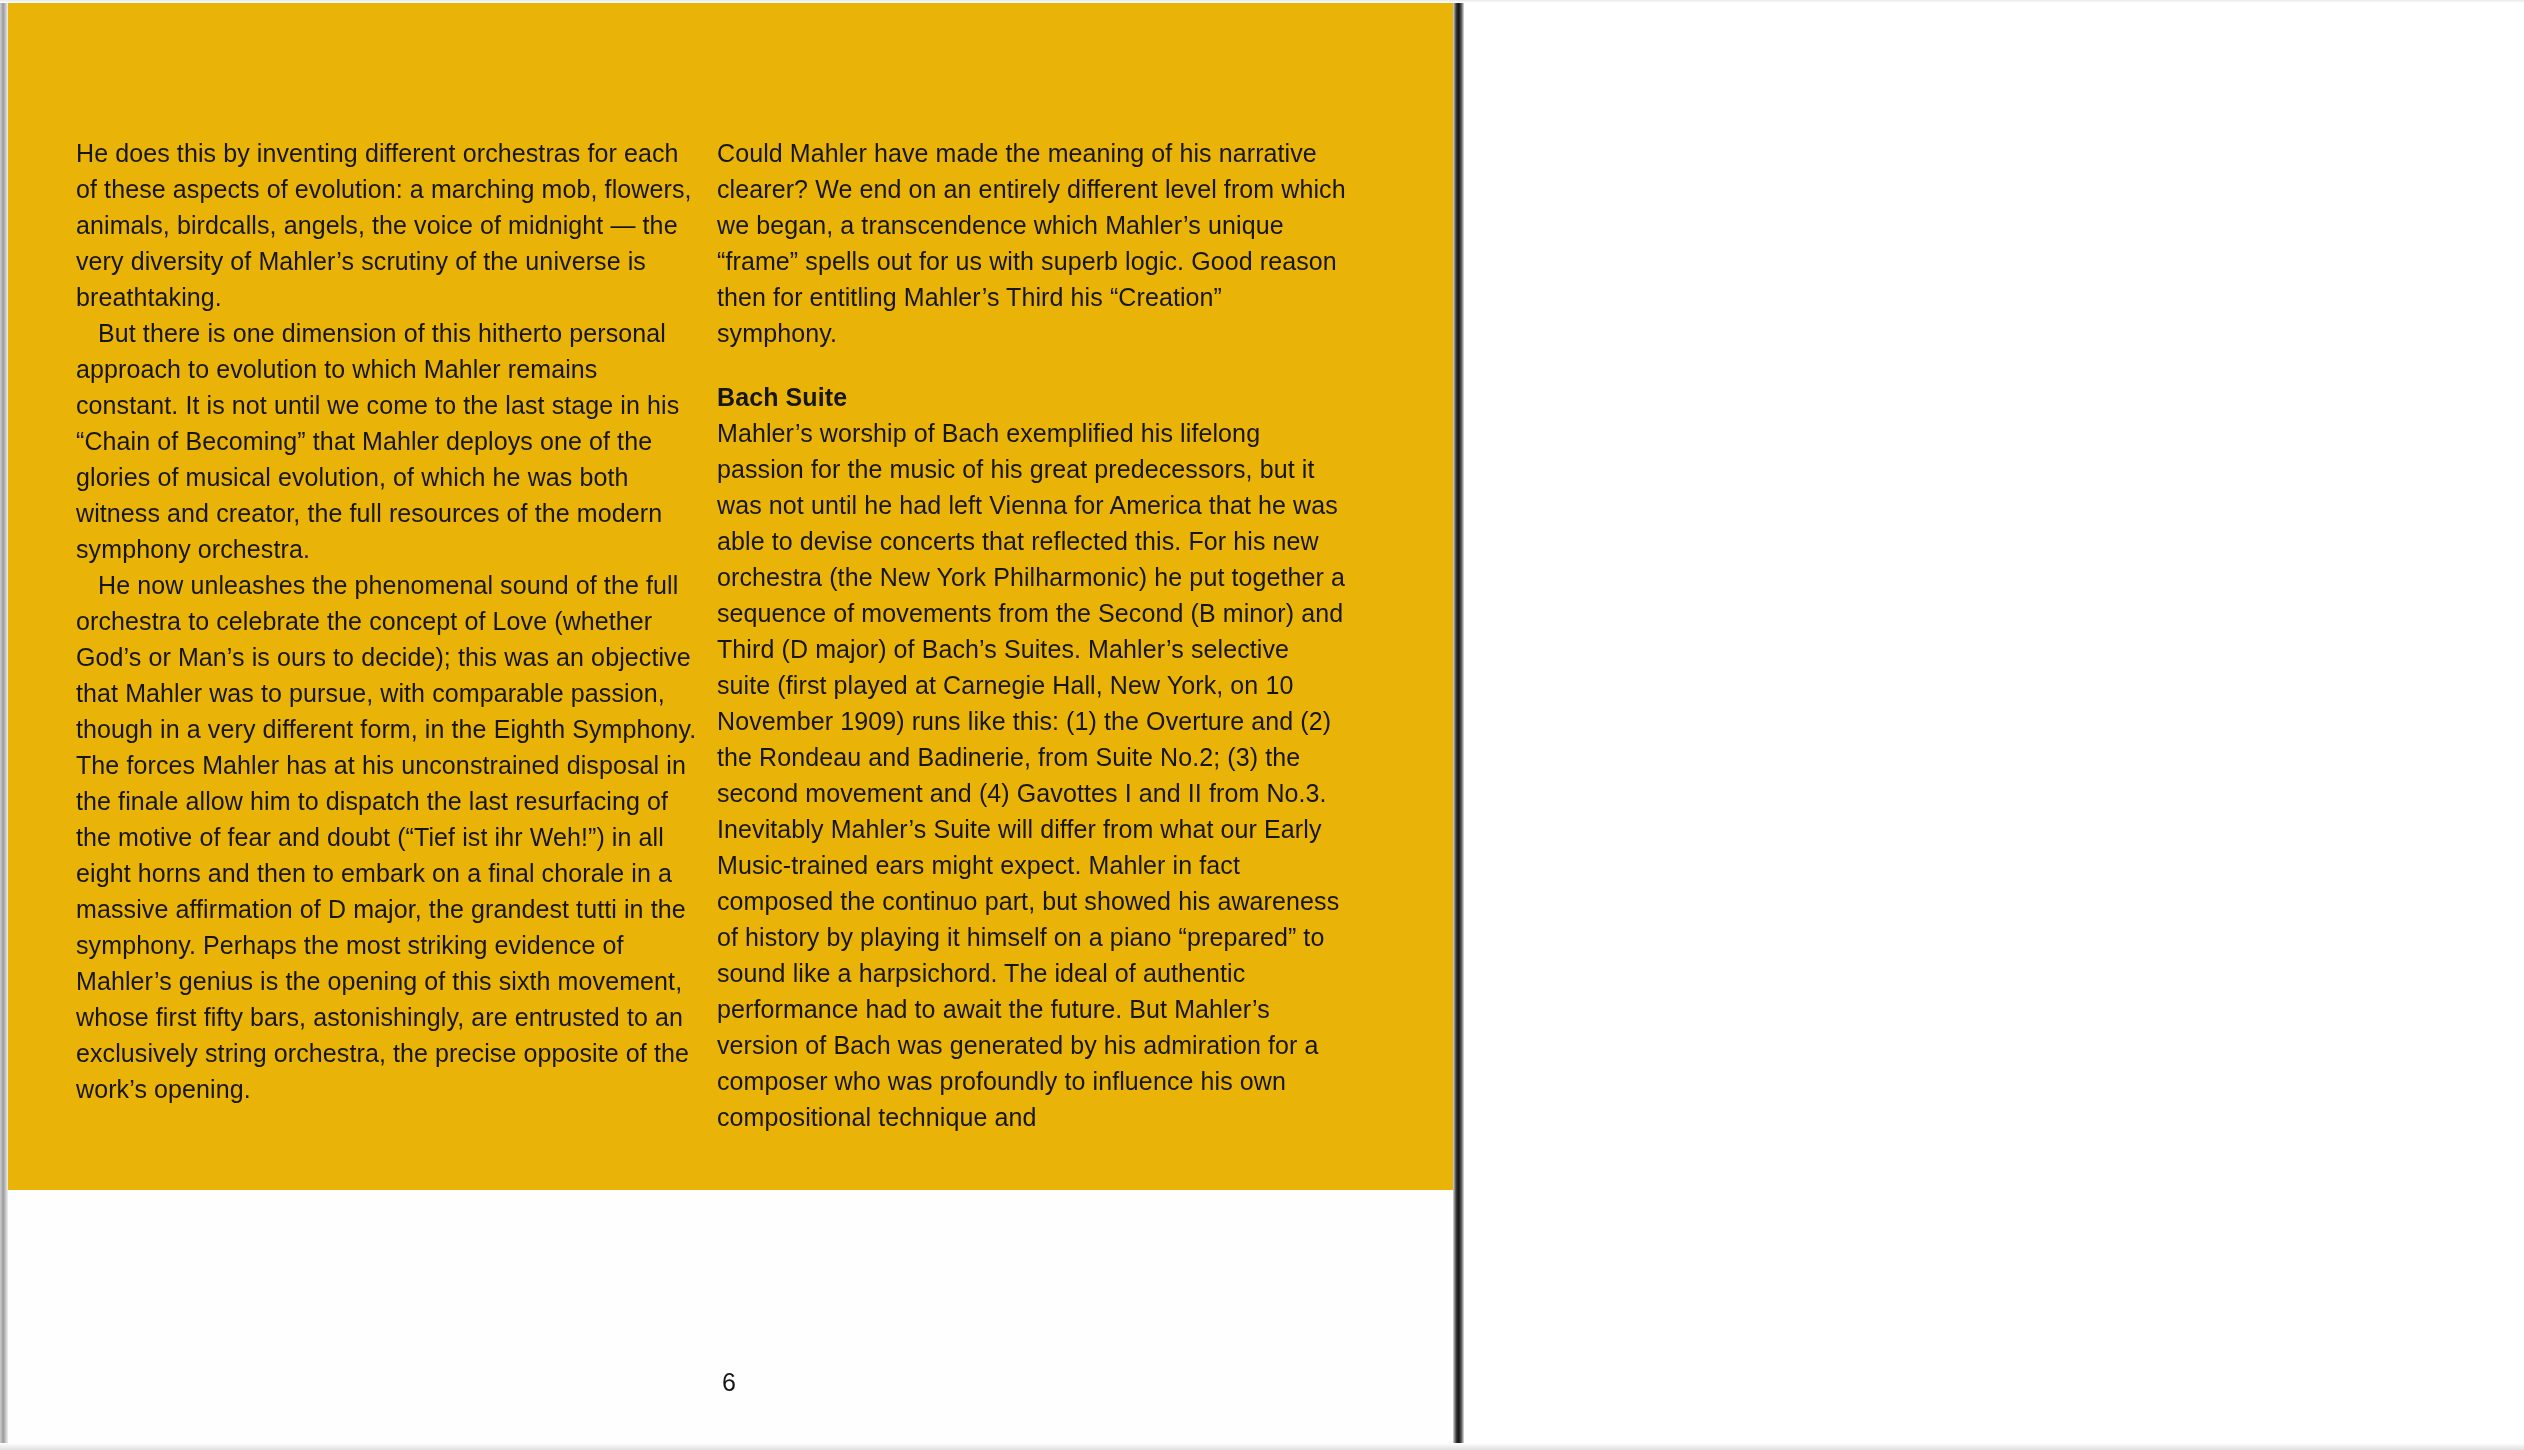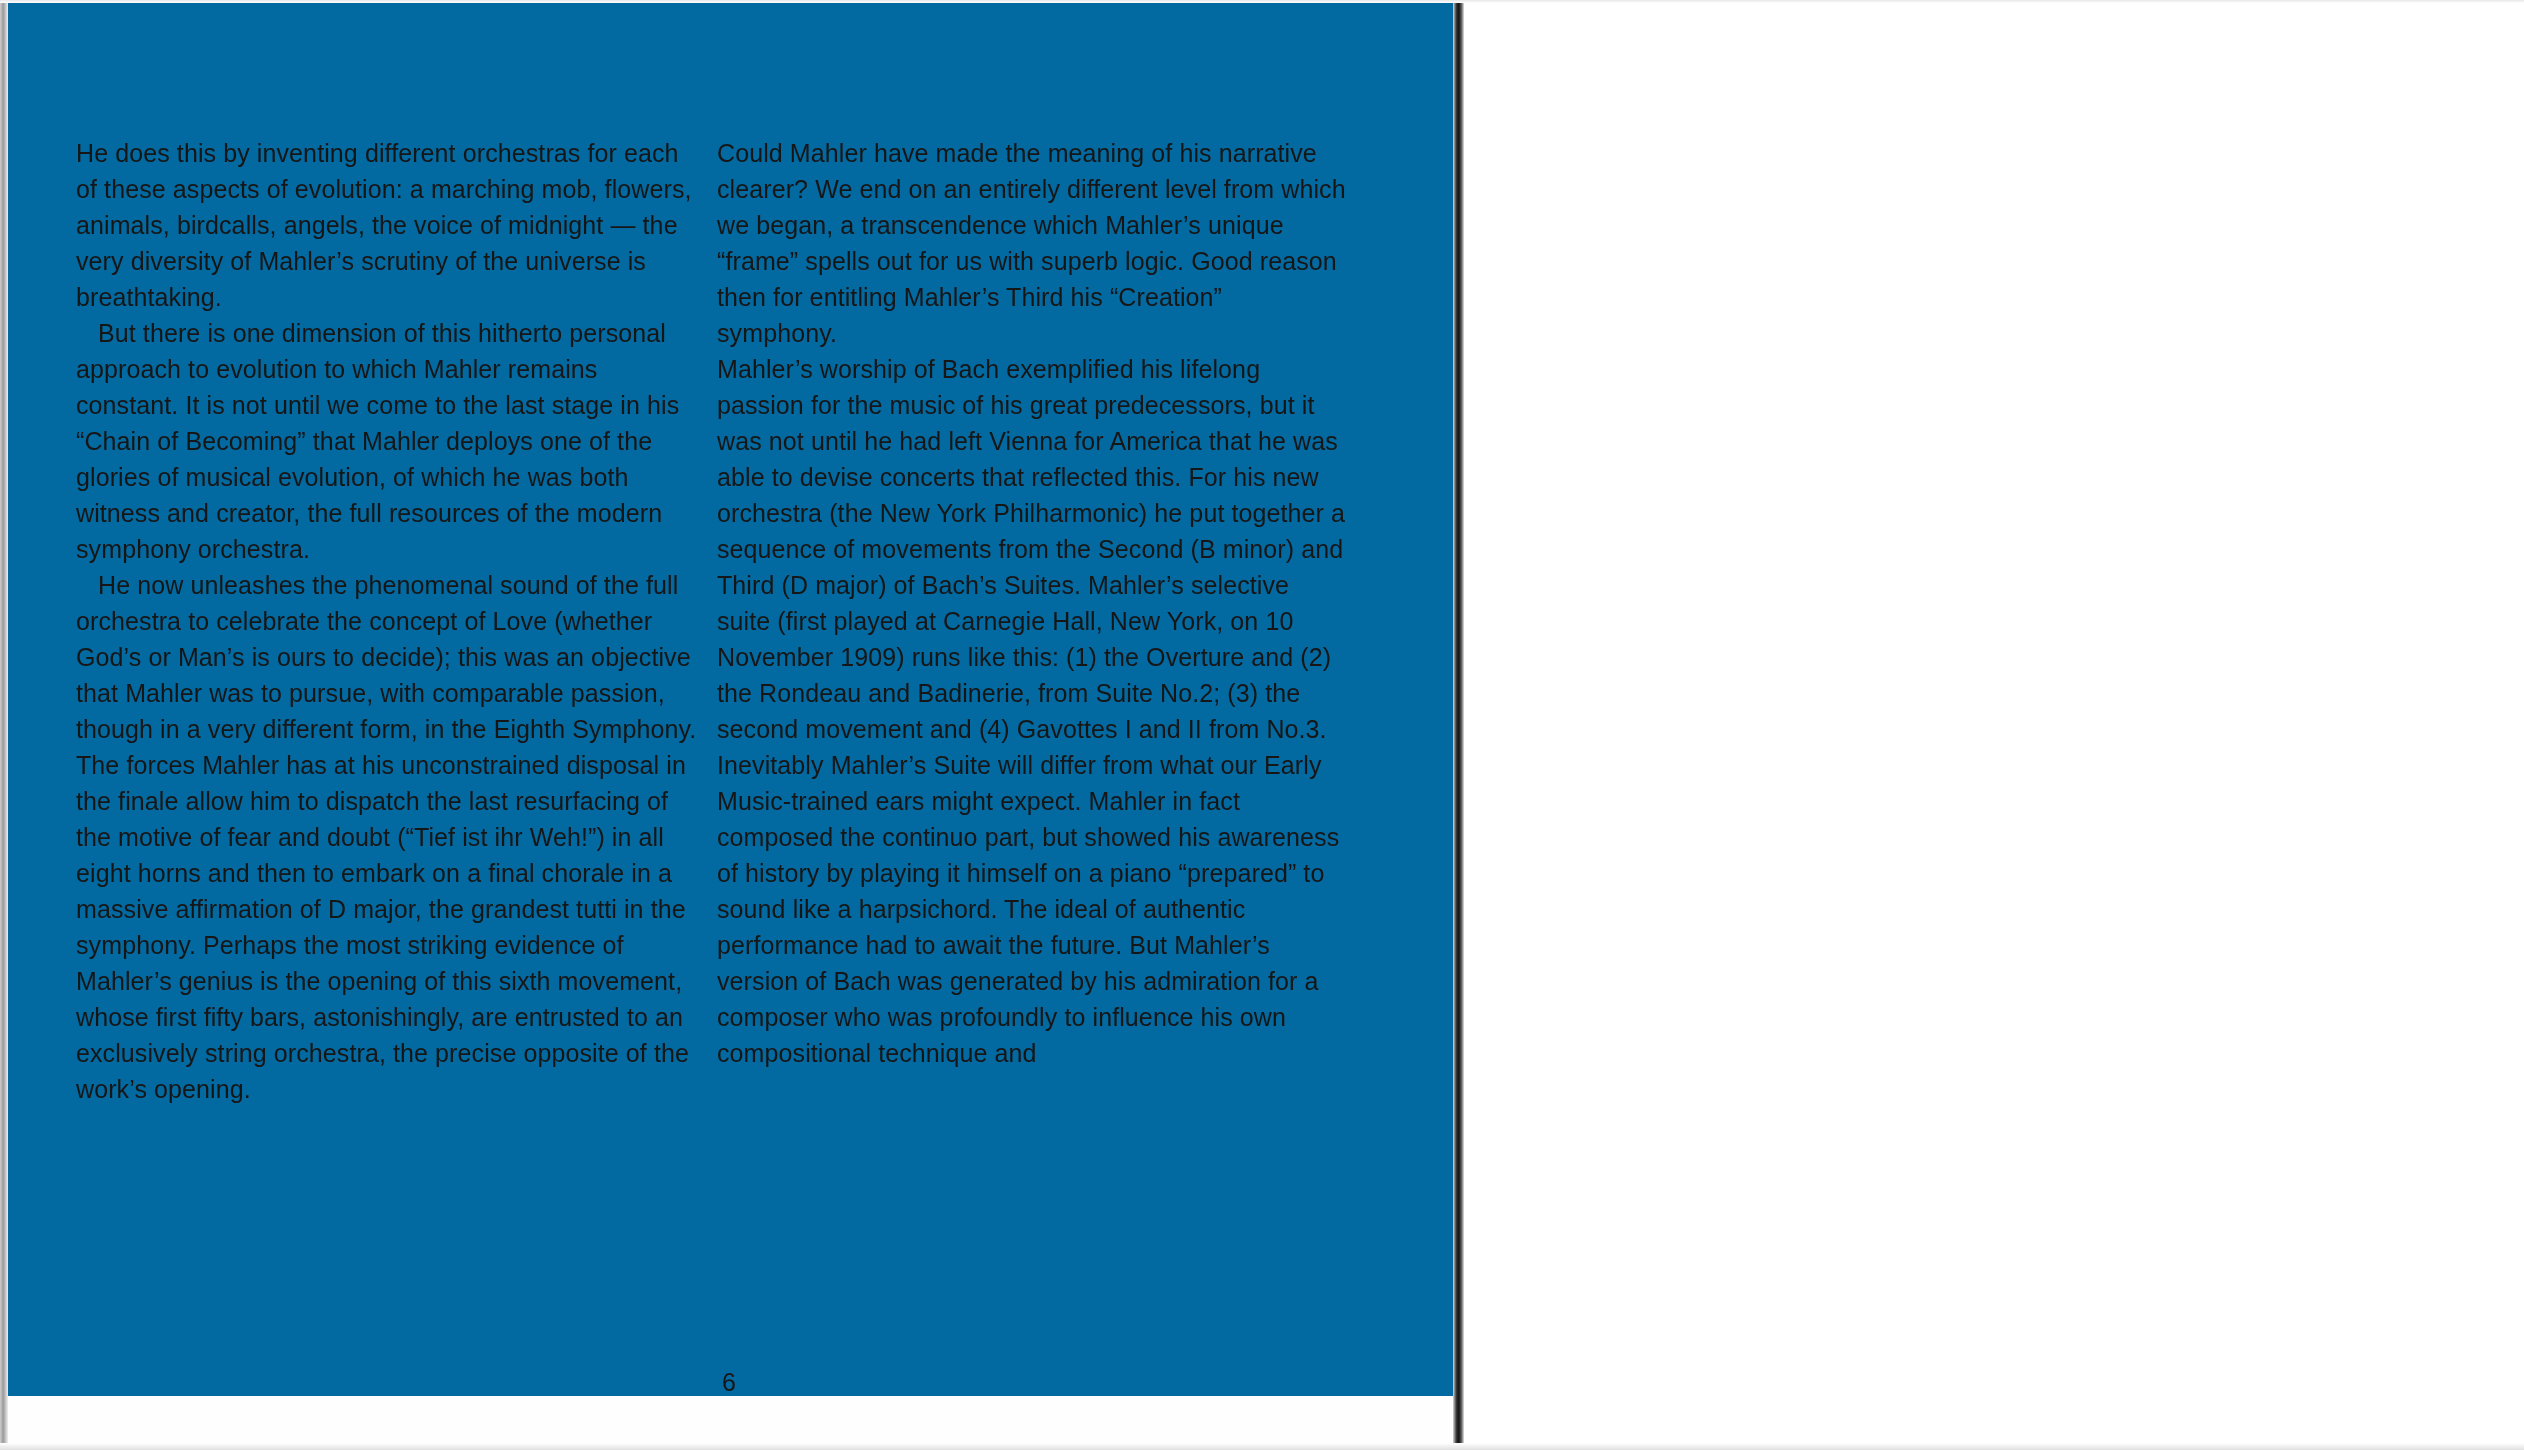--- a/index.html
+++ b/index.html
@@ -25,22 +25,22 @@
     height: 1450px;
     background: #fefefe;
   }
 
   
   .page-left {
     position: absolute;
     top: 0;
     left: 0;
     width: 1454px;
-    height: 1396px;
-    background: #0369a1;
+    height: 1190px;
+    background: #eab308;
     box-sizing: border-box;
   }
   
   .page-right {
     position: absolute;
     top: 0;
     left: 1464px;
     width: 1460px;
     height: 1450px;
     background: #ffffff;
@@ -135,20 +135,21 @@
   <div class="page-left">
 
     <div class="col" id="col-1">
       <p>He does this by inventing different orchestras for each of these aspects of evolution: a marching mob, flowers, animals, birdcalls, angels, the voice of midnight — the very diversity of Mahler’s scrutiny of the universe is breathtaking.</p>
       <p class="indent">But there is one dimension of this hitherto personal approach to evolution to which Mahler remains constant. It is not until we come to the last stage in his “Chain of Becoming” that Mahler deploys one of the glories of musical evolution, of which he was both witness and creator, the full resources of the modern symphony orchestra.</p>
       <p class="indent">He now unleashes the phenomenal sound of the full orchestra to celebrate the concept of Love (whether God’s or Man’s is ours to decide); this was an objective that Mahler was to pursue, with comparable passion, though in a very different form, in the Eighth Symphony. The forces Mahler has at his unconstrained disposal in the finale allow him to dispatch the last resurfacing of the motive of fear and doubt (“Tief ist ihr Weh!”) in all eight horns and then to embark on a final chorale in a massive affirmation of D major, the grandest tutti in the symphony. Perhaps the most striking evidence of Mahler’s genius is the opening of this sixth movement, whose first fifty bars, astonishingly, are entrusted to an exclusively string orchestra, the precise opposite of the work’s opening.</p>
     </div>
 
     <div class="col" id="col-2">
       <p>Could Mahler have made the meaning of his narrative clearer? We end on an entirely different level from which we began, a transcendence which Mahler’s unique “frame” spells out for us with superb logic. Good reason then for entitling Mahler’s Third his “Creation” symphony.</p>
+      <h3>Bach Suite</h3>
       <p>Mahler’s worship of Bach exemplified his lifelong passion for the music of his great predecessors, but it was not until he had left Vienna for America that he was able to devise concerts that reflected this. For his new orchestra (the New York Philharmonic) he put together a sequence of movements from the Second (B minor) and Third (D major) of Bach’s Suites. Mahler’s selective suite (first played at Carnegie Hall, New York, on 10 November 1909) runs like this: (1) the Overture and (2) the Rondeau and Badinerie, from Suite No.2; (3) the second movement and (4) Gavottes I and II from No.3. Inevitably Mahler’s Suite will differ from what our Early Music-trained ears might expect. Mahler in fact composed the continuo part, but showed his awareness of history by playing it himself on a piano “prepared” to sound like a harpsichord. The ideal of authentic performance had to await the future. But Mahler’s version of Bach was generated by his admiration for a composer who was profoundly to influence his own compositional technique and</p>
     </div>
 
     <div class="folio" id="folio-left">6</div>
   </div>
 
   <div class="gutter"></div>
 
   <div class="page-right">
     

